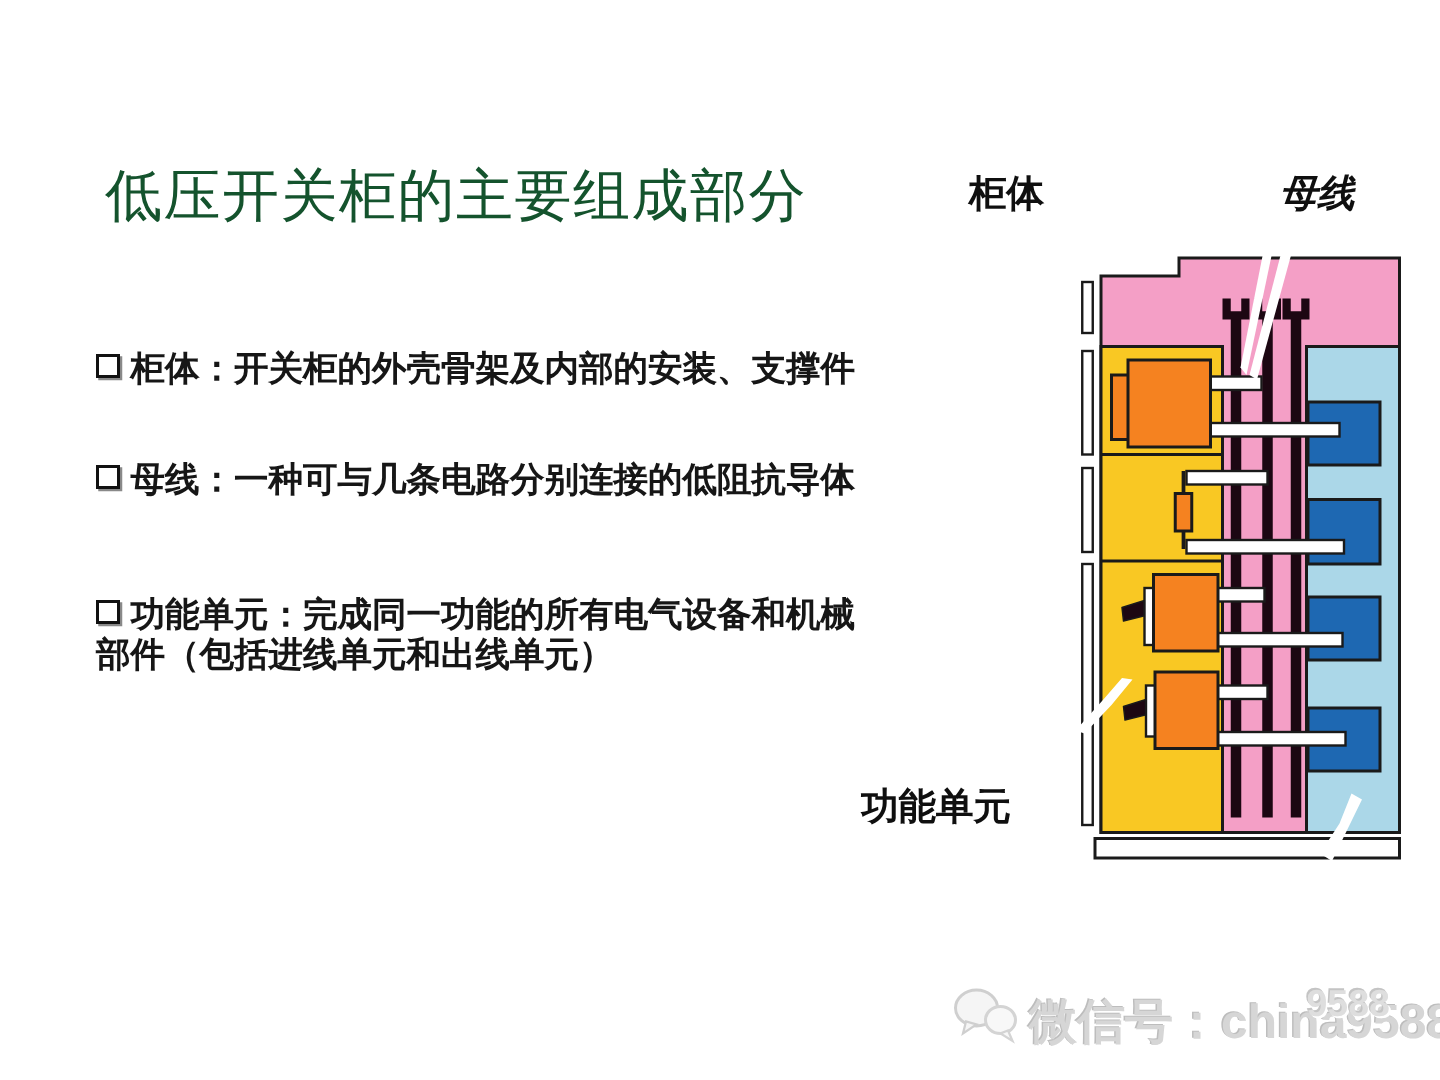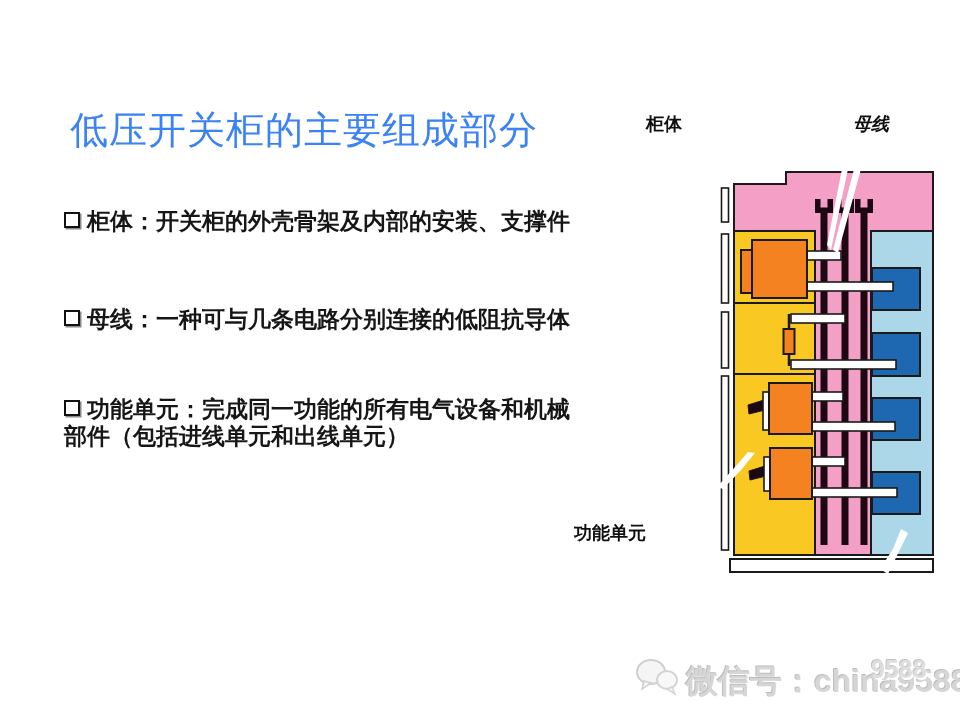--- a/index.html
+++ b/index.html
@@ -1,36 +1,36 @@
 <!DOCTYPE html>
 <html><head>
 <meta charset="utf-8">
 <style>
   html,body{margin:0;padding:0;}
   body{width:960px;height:720px;background:#fff;font-family:"Liberation Sans","DejaVu Sans",sans-serif;}
   .slide{position:relative;width:960px;height:720px;background:#ffffff;overflow:hidden;}
   .title{
     position:absolute;left:70px;top:105px;
     font-family:"Liberation Serif","DejaVu Serif",serif;
-    font-size:38px;font-weight:400;color:#3b82f6;letter-spacing:1px;white-space:nowrap;
+    font-size:38px;font-weight:400;color:#14532d;letter-spacing:1px;white-space:nowrap;
   }
   .bullet{
     position:absolute;left:64px;color:#161616;
     font-size:23px;font-weight:600;line-height:27px;letter-spacing:0px;
   }
   .bullet .sq{
     display:inline-block;width:12px;height:12px;border:2.5px solid #111;
     background:#fff;margin-right:7px;transform:translateY(-1px);
     box-shadow:1.5px 1.5px 0 rgba(40,40,40,.55);
   }
-  .b1{top:208px;white-space:nowrap;}
+  .b1{top:232px;white-space:nowrap;}
   .b2{top:306px;white-space:nowrap;}
   .b3{top:396px;width:514px;}
   .dlabel{
-    position:absolute;font-size:18px;font-weight:700;color:#0f0f0f;white-space:nowrap;
+    position:absolute;font-size:25px;font-weight:700;color:#0f0f0f;white-space:nowrap;
   }
   .lab-cabinet{left:646px;top:112px;}
   .lab-busbar{left:853px;top:112px;font-style:italic;}
   .lab-func{left:574px;top:521px;}
   .lab-cable{left:799px;top:581px;}
   .diagram-svg{position:absolute;left:0;top:0;}
   .watermark{position:absolute;left:634px;top:654px;width:320px;height:52px;}
   .wm-text{
     position:absolute;left:52px;top:6px;font-size:32px;font-weight:700;
     color:#d6d6d6;white-space:nowrap;

